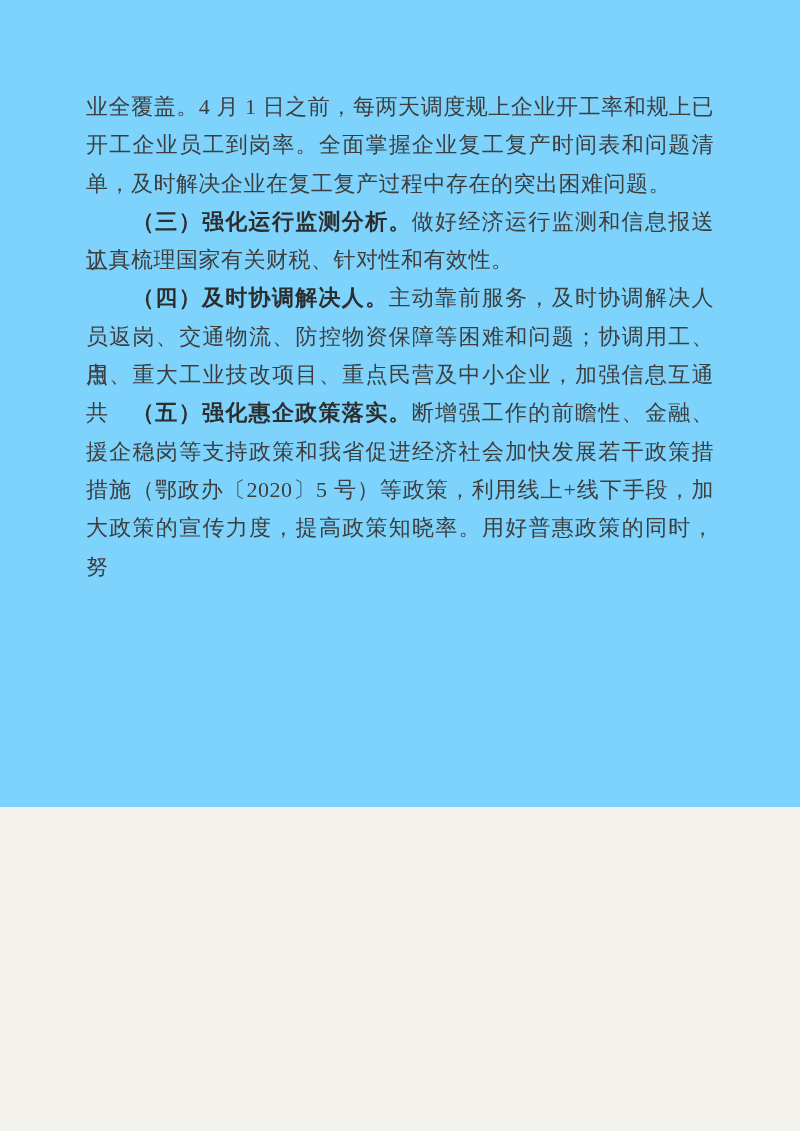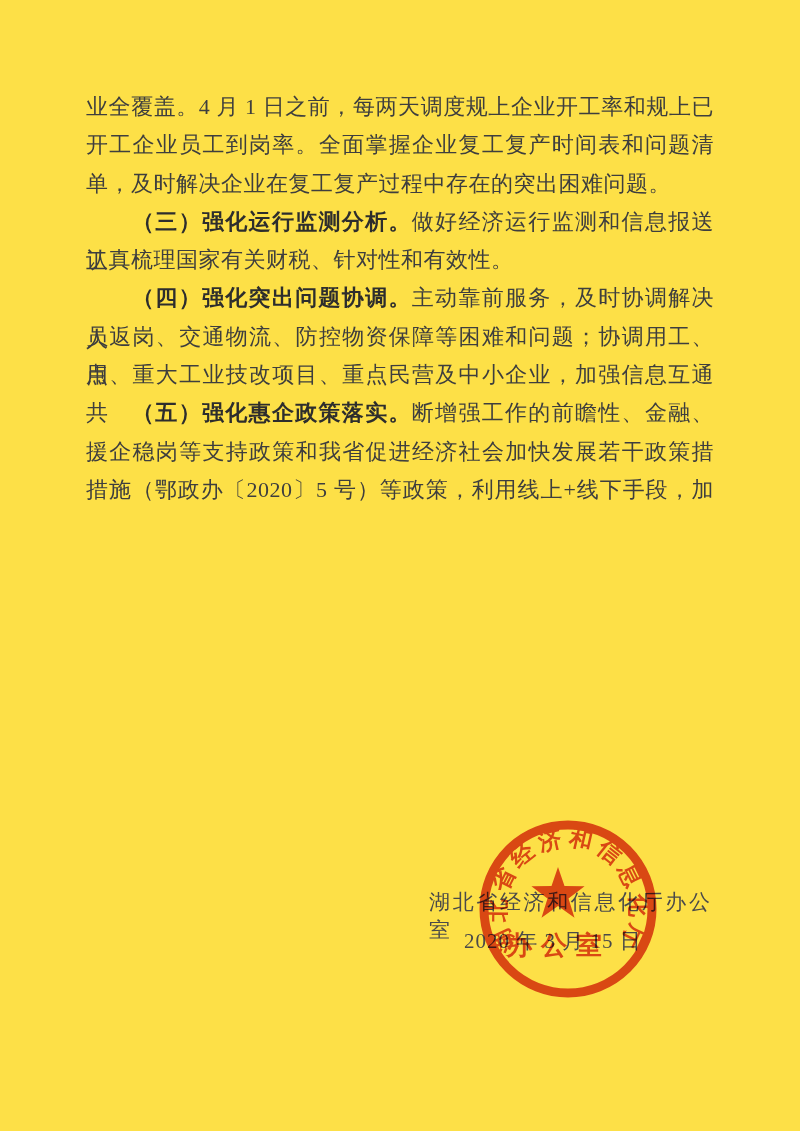--- a/index.html
+++ b/index.html
@@ -3,22 +3,22 @@
 <meta charset="utf-8">
 <style>
   html, body { margin: 0; padding: 0; }
   body {
     width: 800px; height: 1131px;
     background: #f3f1ec;
     font-family: "Liberation Serif", serif;
   }
   .page {
     position: relative;
-    width: 800px; height: 1131px;
-    background: #fde047;
+    width: 800px; height: 807px;
+    background: #7dd3fc;
     overflow: hidden;
   }
   
   .doc-body {
     position: absolute;
     left: 86px; top: 88px;
     width: 628px;
     color: #3e3e3e;
   }
   .line {
@@ -91,27 +91,28 @@
 <div class="page">
 
   <div class="doc-body">
     <div class="line">业全覆盖。4 月 1 日之前，每两天调度规上企业开工率和规上已</div>
     <div class="line">开工企业员工到岗率。全面掌握企业复工复产时间表和问题清</div>
     <div class="line end">单，及时解决企业在复工复产过程中存在的突出困难问题。</div>
 
     <div class="line indent"><span class="head">（三）强化运行监测分析。</span><span>做好经济运行监测和信息报送工</span></div>
     <div class="line end">认真梳理国家有关财税、针对性和有效性。</div>
 
-    <div class="line indent"><span class="head">（四）强化突出问题协调。</span><span>主动靠前服务，及时协调解决人</span></div>
+    <div class="line indent"><span class="head">（四）及时协调解决人。</span><span>主动靠前服务，及时协调解决人</span></div>
     <div class="line">员返岗、交通物流、防控物资保障等困难和问题；协调用工、用</div>
     <div class="line">点、重大工业技改项目、重点民营及中小企业，加强信息互通共</div>
 
     <div class="line indent"><span class="head">（五）强化惠企政策落实。</span><span>断增强工作的前瞻性、金融、</span></div>
     <div class="line">援企稳岗等支持政策和我省促进经济社会加快发展若干政策措</div>
     <div class="line">措施（鄂政办〔2020〕5 号）等政策，利用线上+线下手段，加</div>
+    <div class="line">大政策的宣传力度，提高政策知晓率。用好普惠政策的同时，努</div>
   </div>
 
   <div class="sig-org">湖北省经济和信息化厅办公室</div>
   <div class="sig-date">2020 年 3 月 15 日</div>
 
   <div class="seal">
     <svg width="182" height="182" viewBox="0 0 182 182">
       <defs>
         <path id="sealArc" d="M 46.5,135.5 A 63,63 0 1 1 135.5,135.5" fill="none"></path>
       </defs>

